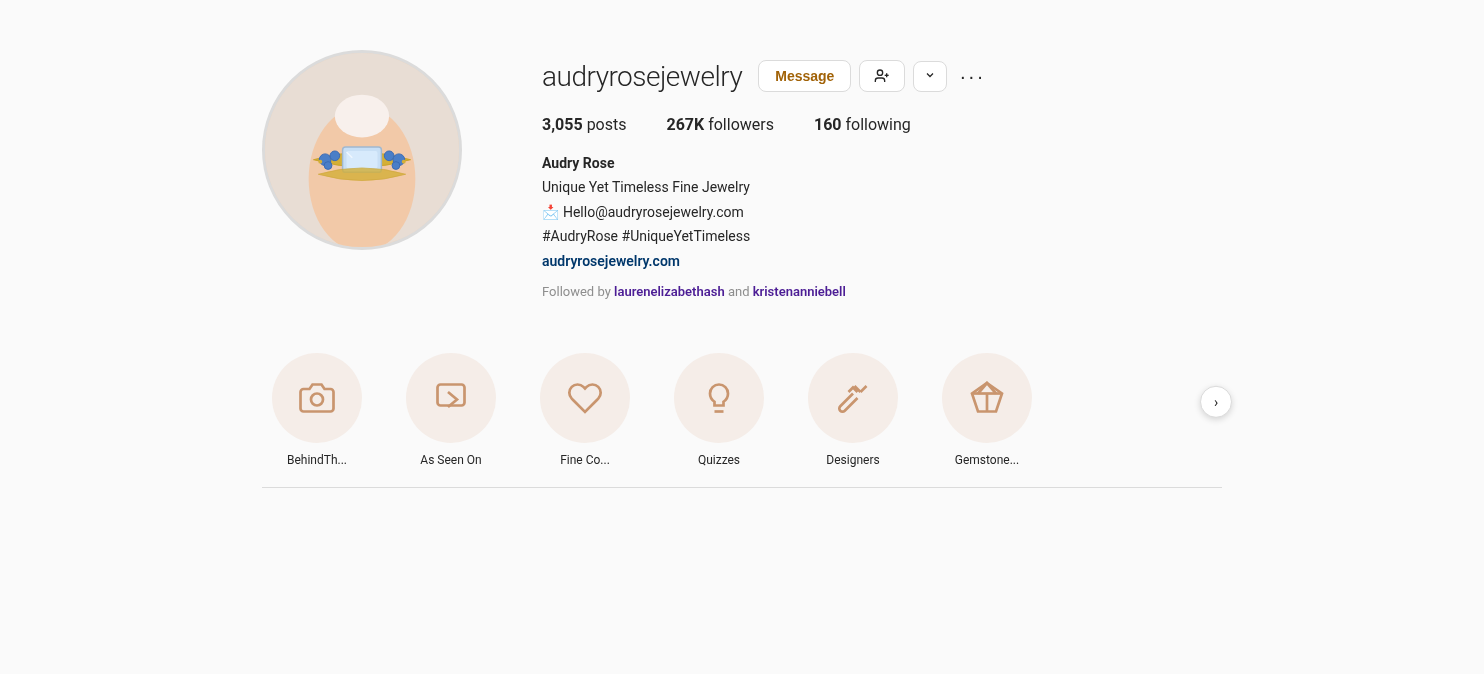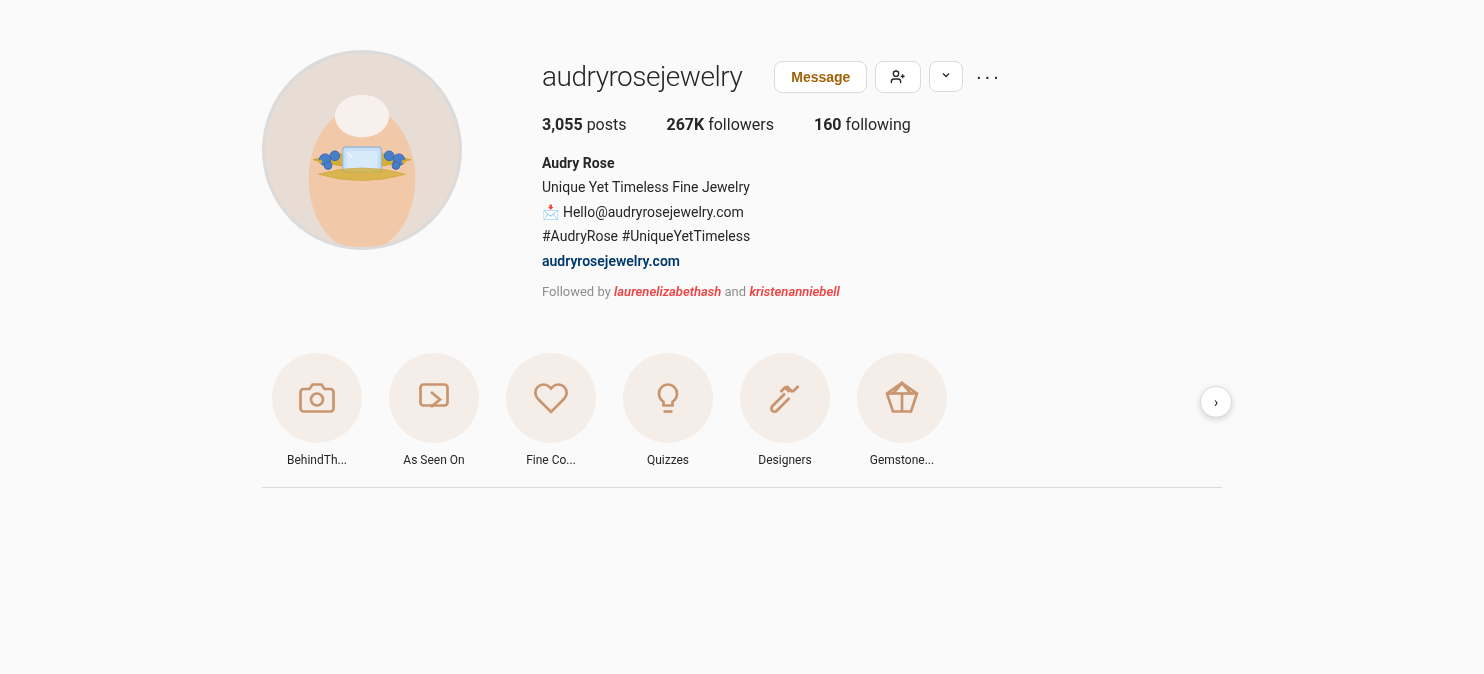--- a/index.html
+++ b/index.html
@@ -41,22 +41,22 @@
     }
 
     .profile-info {
       flex: 1;
       padding-top: 10px;
     }
 
     
     .username-row {
       display: flex;
-      align-items: center;
-      gap: 32px;
+      align-items: flex-start;
+      gap: 16px;
       margin-bottom: 22px;
     }
     .username {
       font-size: 28px;
       font-weight: 300;
       color: #262626;
       letter-spacing: -0.5px;
     }
     .action-buttons {
       display: flex;
@@ -143,30 +143,29 @@
     .bio-hashtags {
       color: #262626;
       margin-bottom: 2px;
     }
     .followed-by {
       color: #8e8e8e;
       font-size: 13px;
       margin-top: 10px;
     }
     .followed-by a {
-      color: #ef4444;
+      color: #4c1d95;
       font-weight: 600;
       text-decoration: none;
-      font-style: italic;
     }
 
     
     .highlights-section {
       display: flex;
-      gap: 7px;
+      gap: 24px;
       padding: 20px 0 10px;
       overflow-x: hidden;
       position: relative;
     }
     .highlight-item {
       display: flex;
       flex-direction: column;
       align-items: center;
       gap: 10px;
       cursor: pointer;

